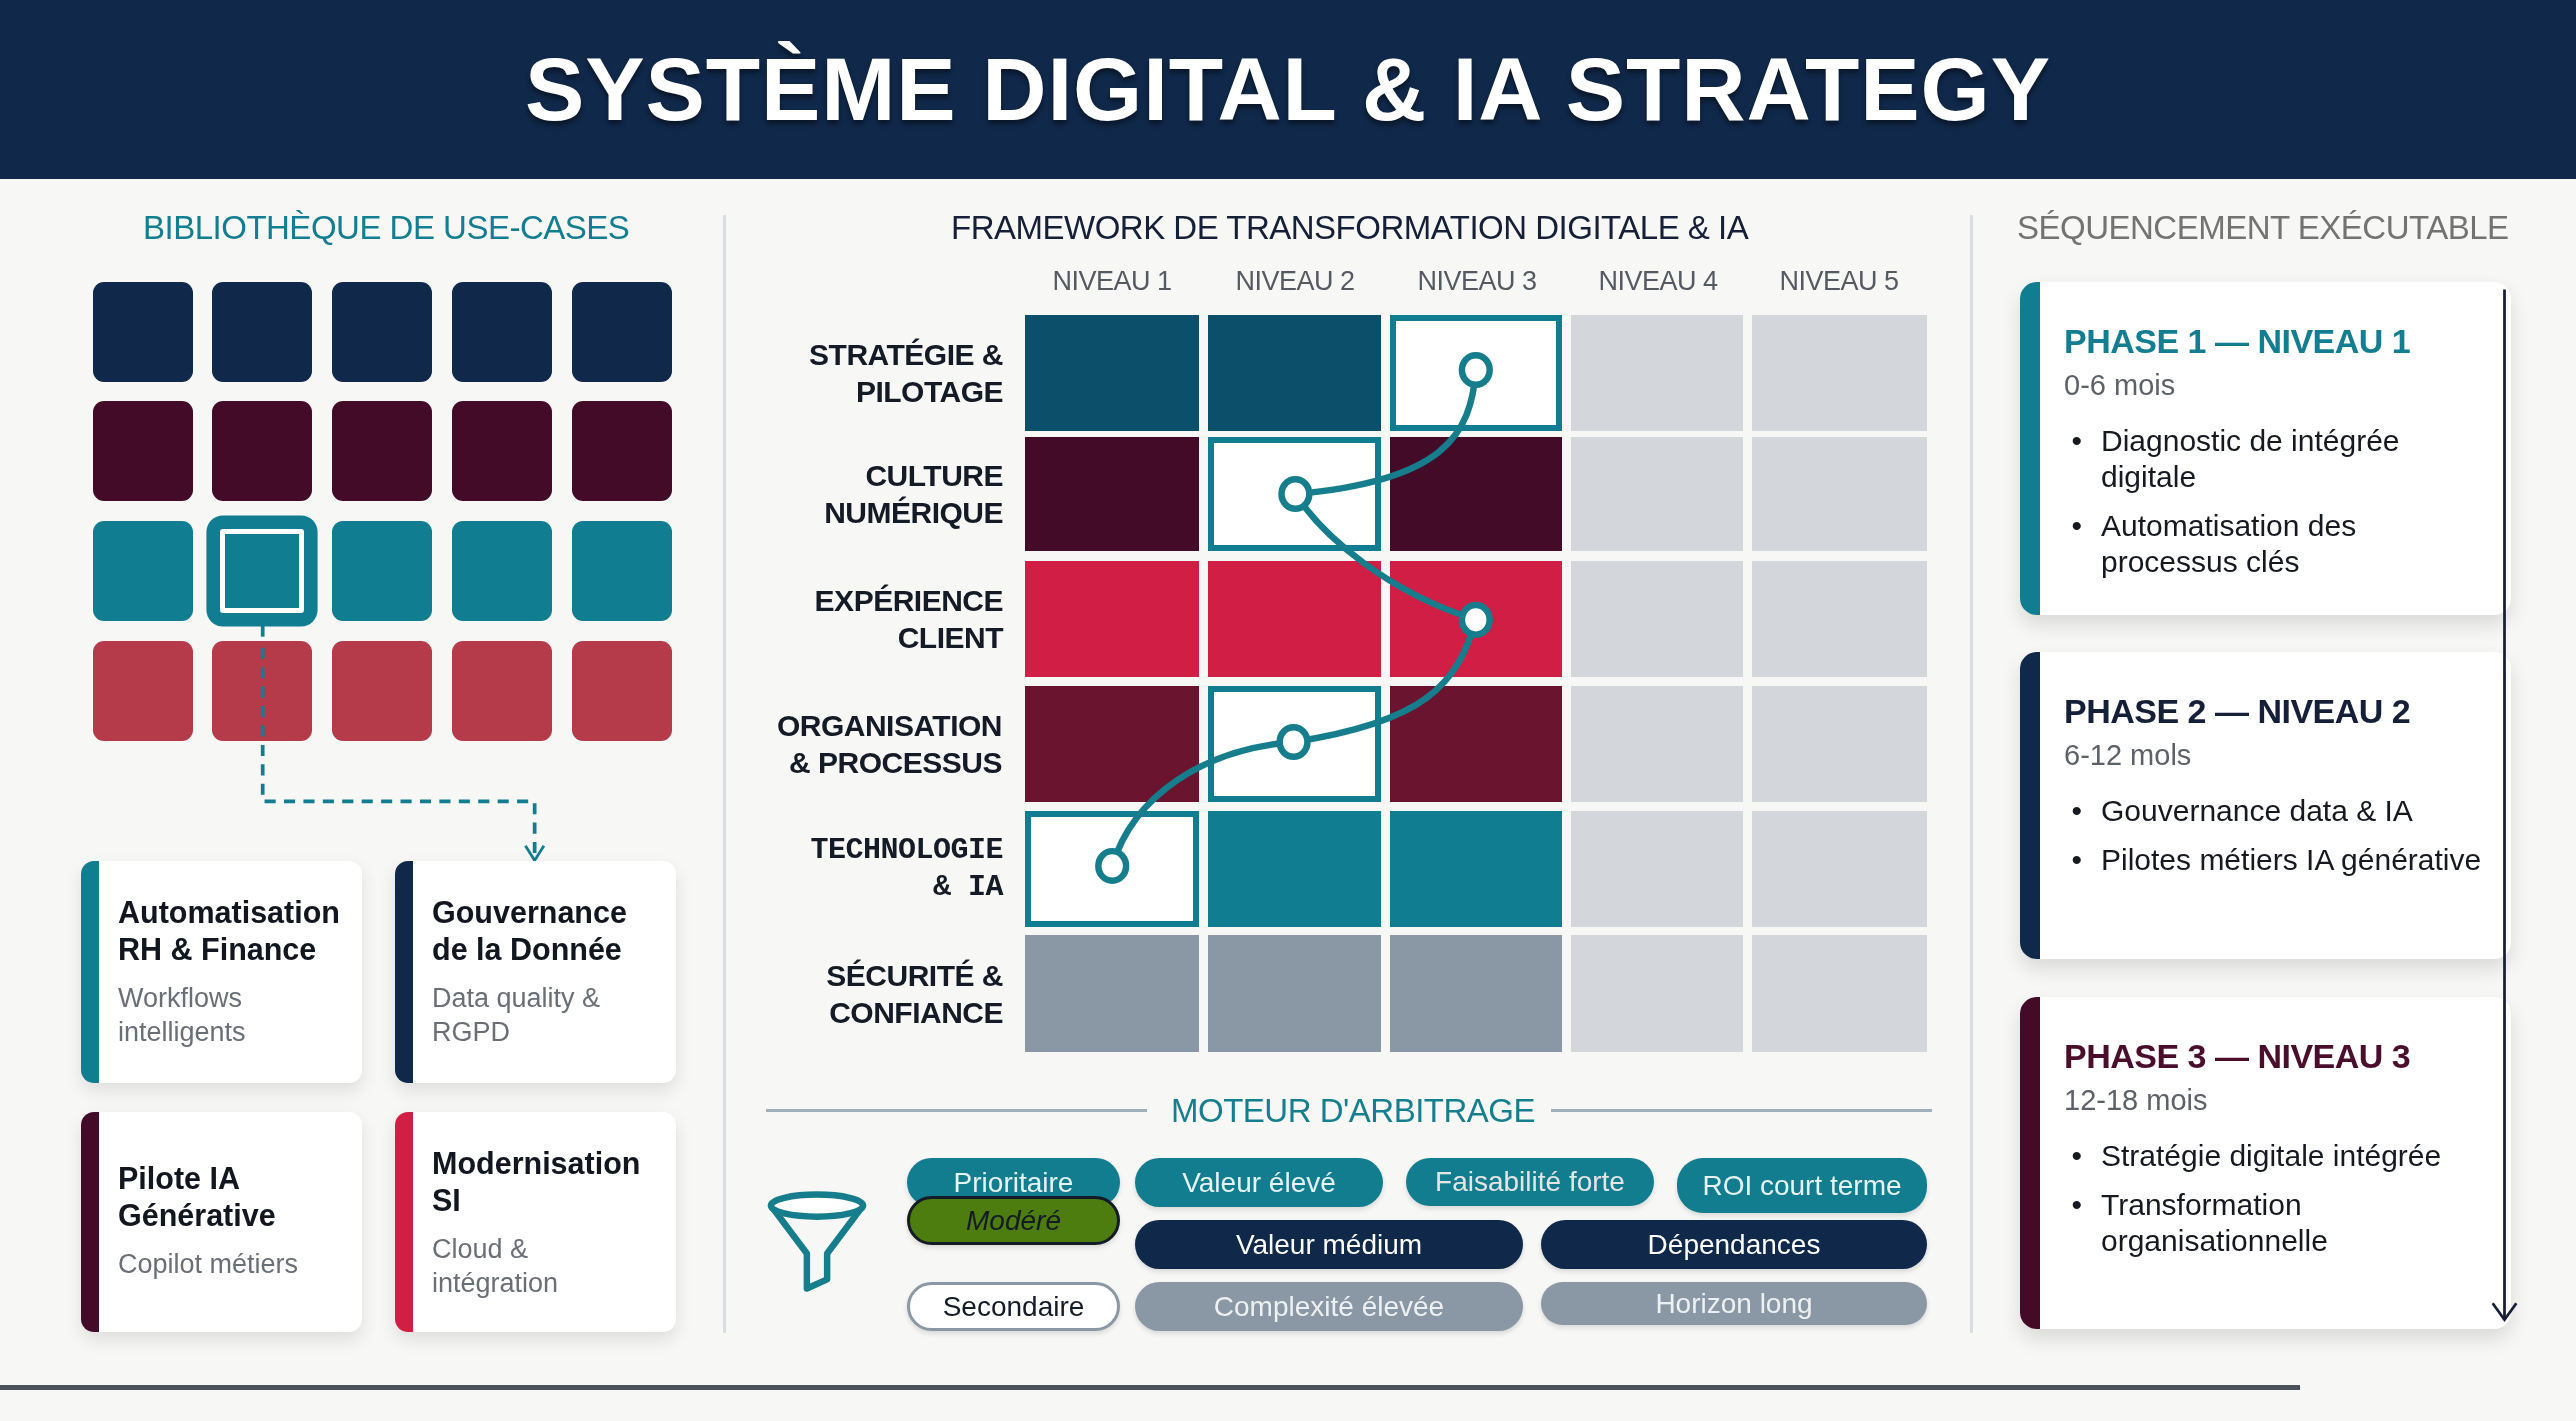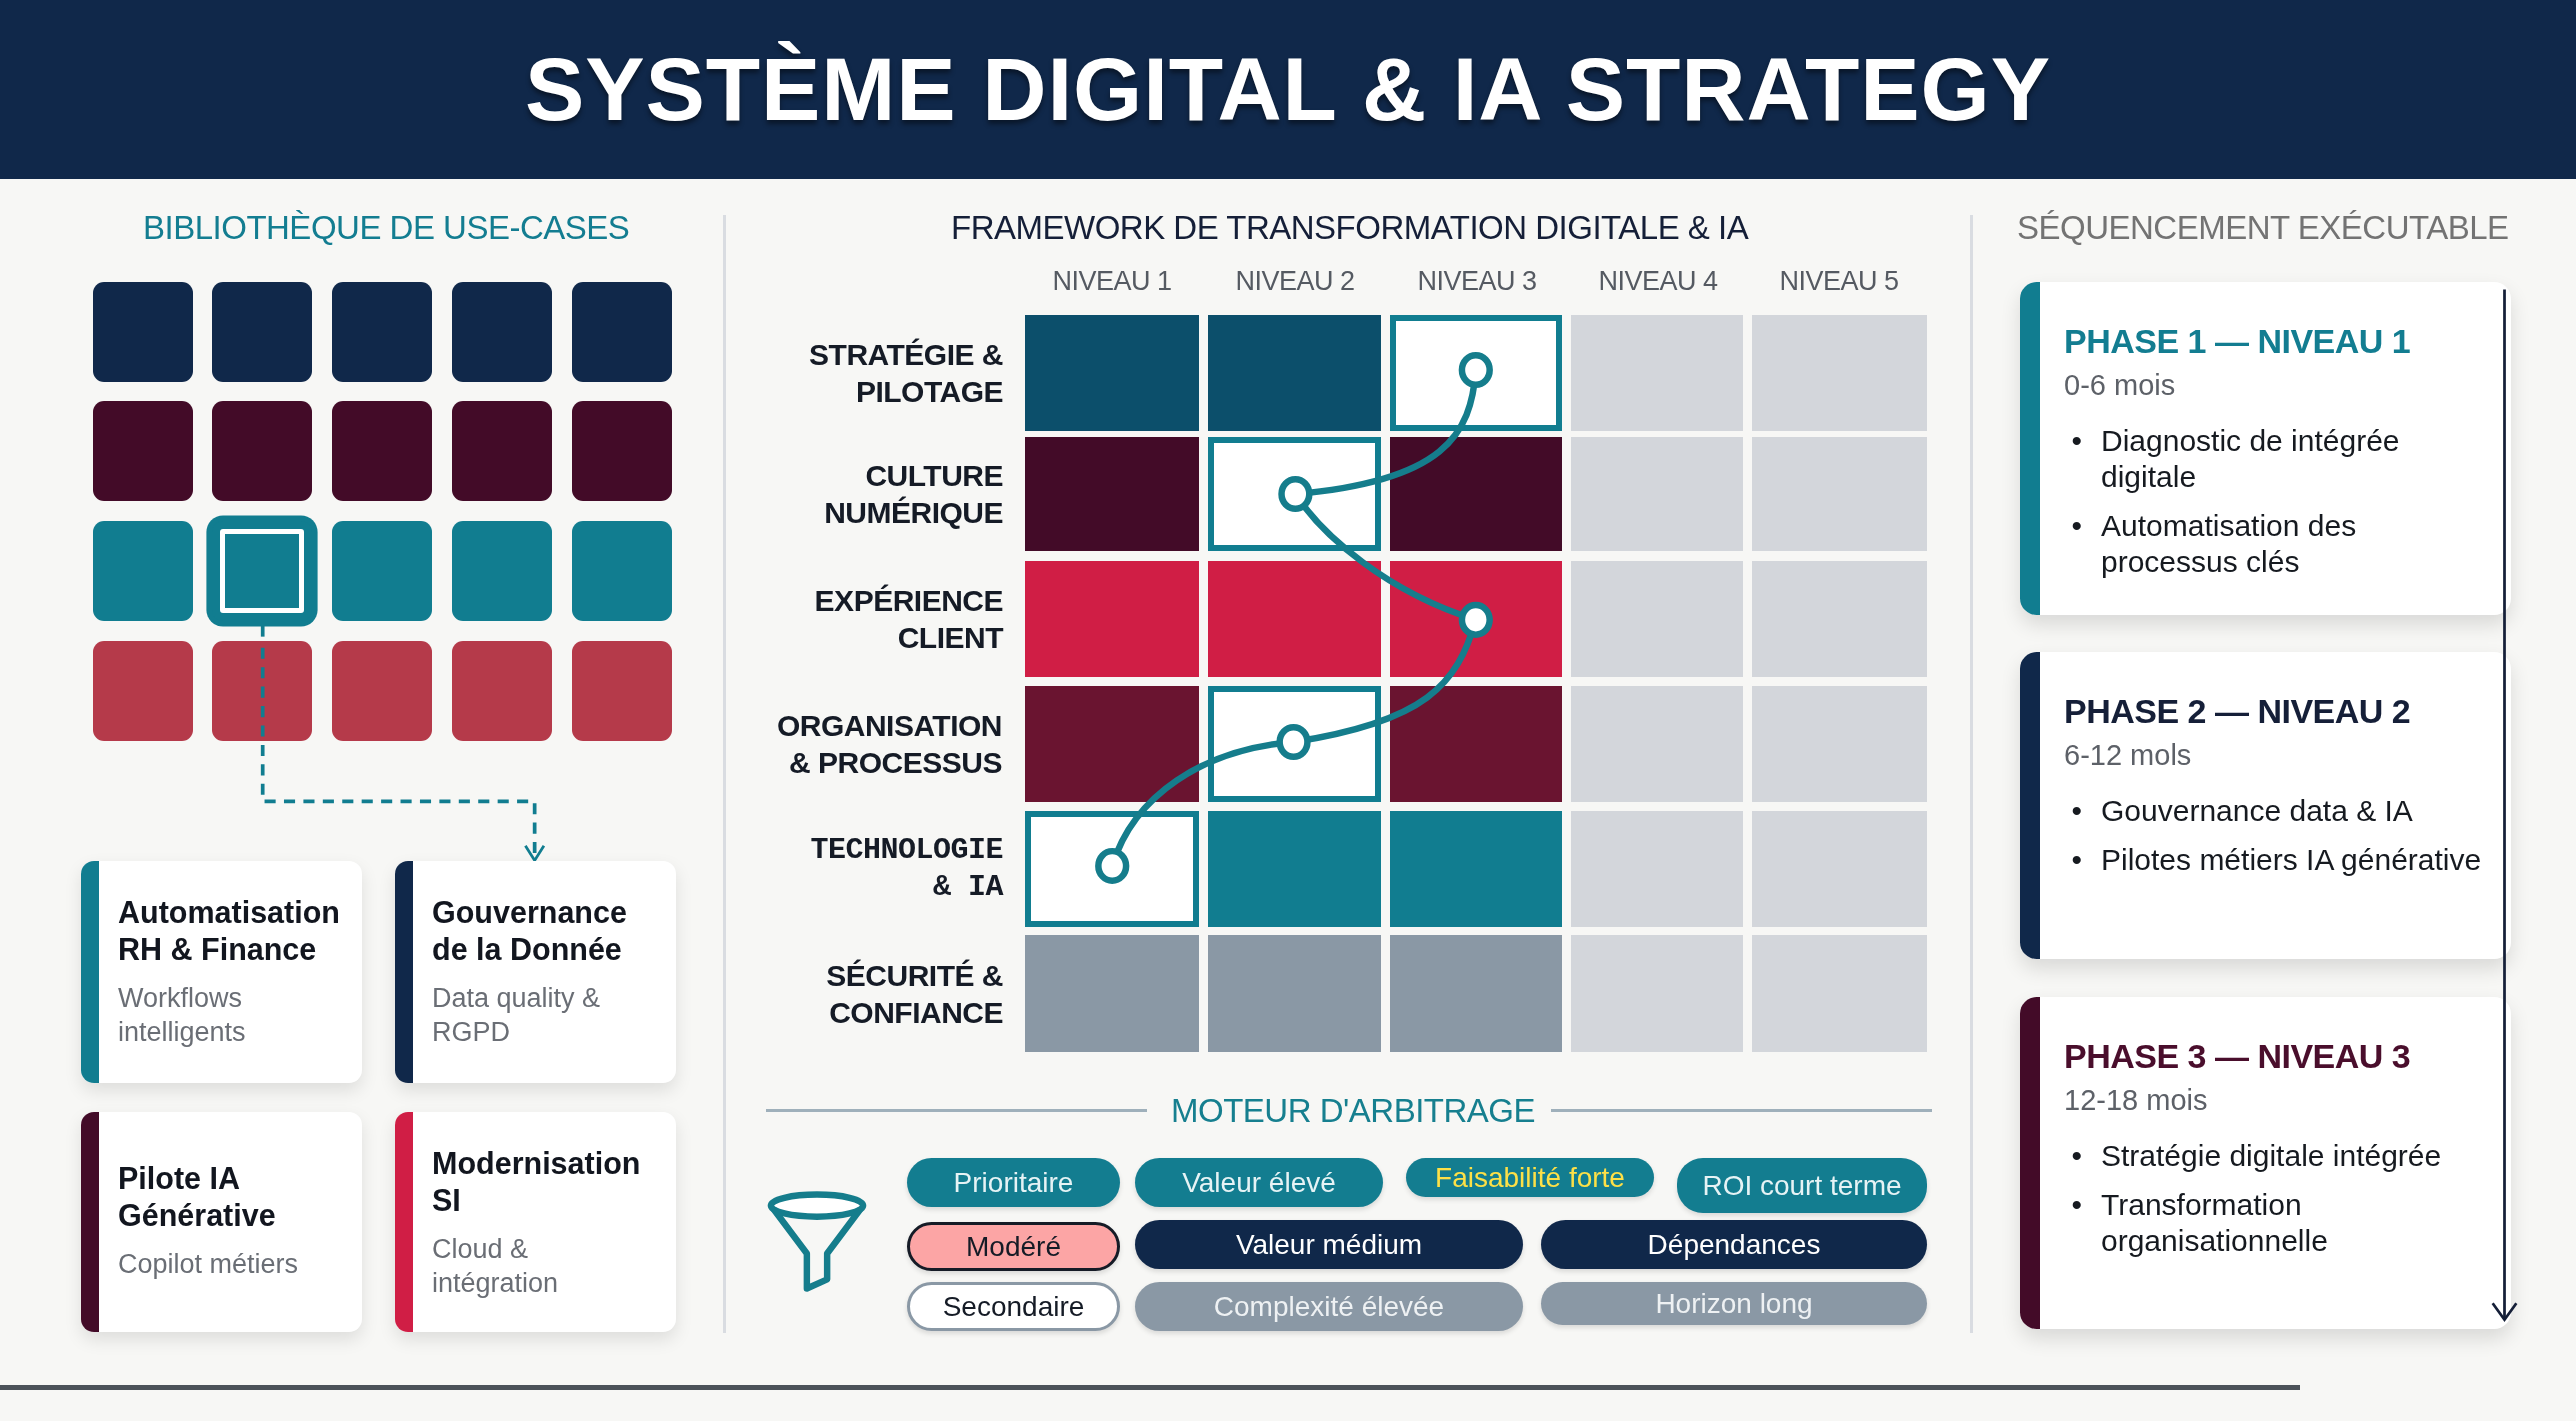--- a/index.html
+++ b/index.html
@@ -230,24 +230,24 @@
 <div class="abs" style="left:1551px; top:1109px; width:381px; height:2.8px; background:#9fb0bb;"></div>
 <div class="section-title" style="left:1171px; top:1092px; color:#167f8f;">MOTEUR D'ARBITRAGE</div>
 
 <svg class="abs" style="left:766px; top:1189px;" width="102" height="106" viewBox="0 0 110 115">
   <ellipse cx="55" cy="18" rx="50" ry="12" fill="#ffffff" stroke="#157d8c" stroke-width="7"></ellipse>
   <path d="M8 22 L44 70 L44 108 L66 98 L66 70 L102 22" fill="none" stroke="#157d8c" stroke-width="7" stroke-linejoin="round"></path>
 </svg>
 
 <div class="pill" style="left:907px; top:1158px; width:213px; height:49px; background:#137d90; color:#e6f3f5;">Prioritaire</div>
 <div class="pill" style="left:1135px; top:1158px; width:248px; height:49px; background:#137d90; color:#e6f3f5;">Valeur élevé</div>
-<div class="pill" style="left:1406px; top:1158px; width:248px; height:39px; background:#137d90; color:#fde047;">Faisabilité forte</div>
+<div class="pill" style="left:1406px; top:1158px; width:248px; height:48px; background:#137d90; color:#e5e5e5;">Faisabilité forte</div>
 <div class="pill" style="left:1677px; top:1158px; width:250px; height:55px; background:#137d90; color:#e6f3f5;">ROI court terme</div>
 
-<div class="pill" style="left:907px; top:1222px; width:213px; height:49px; background:#fca5a5; color:#151b26; border:3.7px solid #151b26;">Modéré</div>
+<div class="pill" style="left:907px; top:1196px; width:213px; height:49px; background:#4d7c0f; color:#151b26; border:3.7px solid #151b26;font-style:italic;">Modéré</div>
 <div class="pill" style="left:1135px; top:1220px; width:388px; height:49px; background:#10284a; color:#ffffff;">Valeur médium</div>
 <div class="pill" style="left:1541px; top:1220px; width:386px; height:49px; background:#10284a; color:#ffffff;">Dépendances</div>
 
 <div class="pill" style="left:907px; top:1282px; width:213px; height:49px; background:#ffffff; color:#151b26; border:3.7px solid #8a98a5;">Secondaire</div>
 <div class="pill" style="left:1135px; top:1282px; width:388px; height:49px; background:#8a98a5; color:#eef1f3;">Complexité élevée</div>
 <div class="pill" style="left:1541px; top:1282px; width:386px; height:43px; background:#8a98a5; color:#eef1f3;">Horizon long</div>
 
 <div class="vdivider" style="left:1970px; top:215px; height:1118px;"></div>
 
 <div class="section-title" style="left:2017px; top:209px; color:#737373;">SÉQUENCEMENT EXÉCUTABLE</div>

